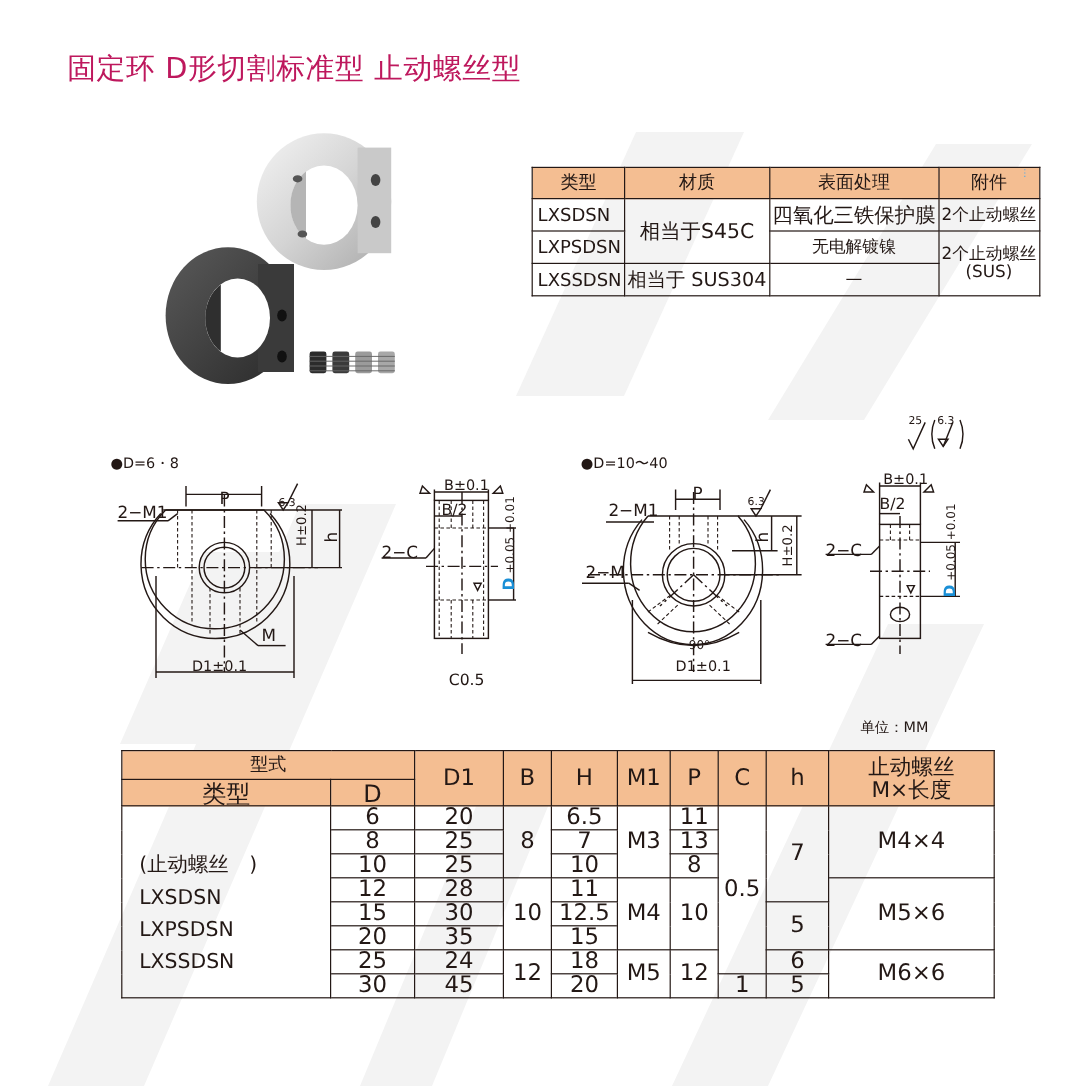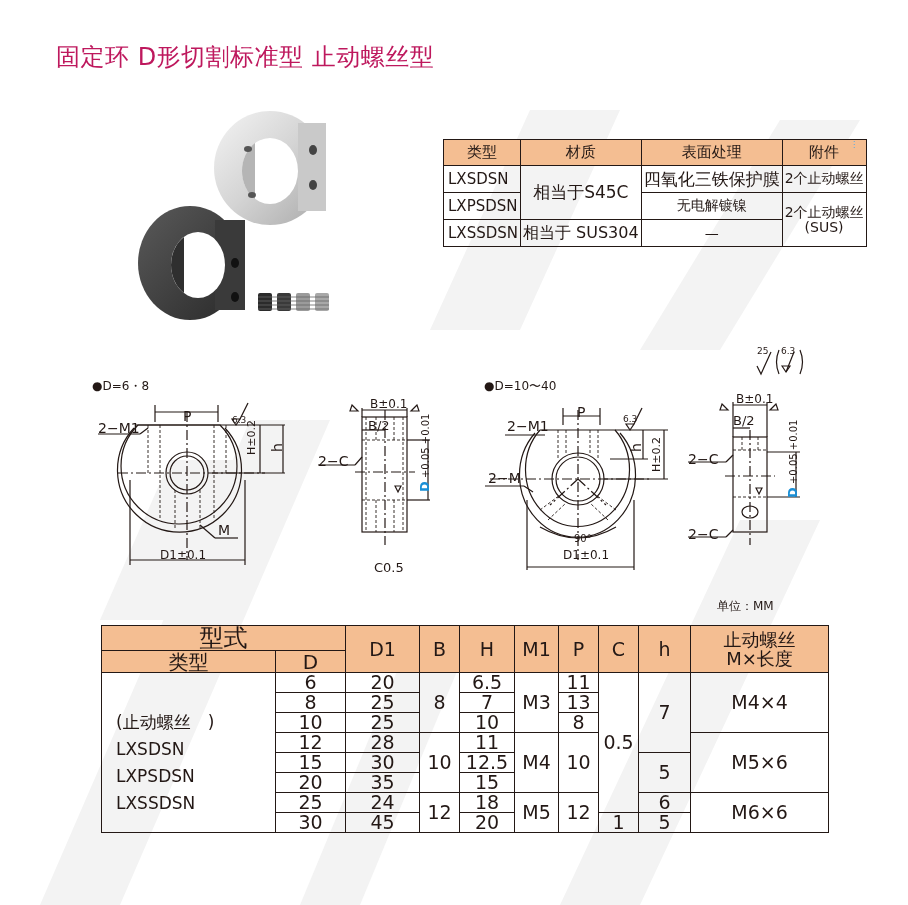--- a/index.html
+++ b/index.html
@@ -23,21 +23,21 @@
 
   
   .drawings { position: absolute; left: 0; top: 340px; width: 908px; height: 260px; }
   .lbl { position: absolute; font-size: 12px; white-space: nowrap; }
   .unit { position: absolute; left: 717px; top: 598px; font-size: 12px; }
 
   
   .spec { position: absolute; left: 101px; top: 625px; border-collapse: collapse; font-size: 19px; }
   .spec td, .spec th { border: 1.5px solid #231815; text-align: center; font-weight: normal; padding: 0; line-height: 1; }
   .spec th { background: #f4be92; }
-  .spec .hdr-top { height: 24px; font-size: 24px; }
+  .spec .hdr-top { height: 24px; font-size: 15px; }
   .spec .hdr-bot { height: 22px; font-size: 20px; }
   .spec td.cell { height: 20px; }
   .type-cell { text-align: left !important; vertical-align: top; padding-left: 14px !important; padding-top: 36px !important; font-size: 17px; line-height: 27px !important; }
   .type-cell div { white-space: nowrap; }
 </style>
 </head>
 <body>
 
 <svg class="watermark" width="908" height="905" viewBox="0 0 908 905">
   <g fill="#f3f3f3">

